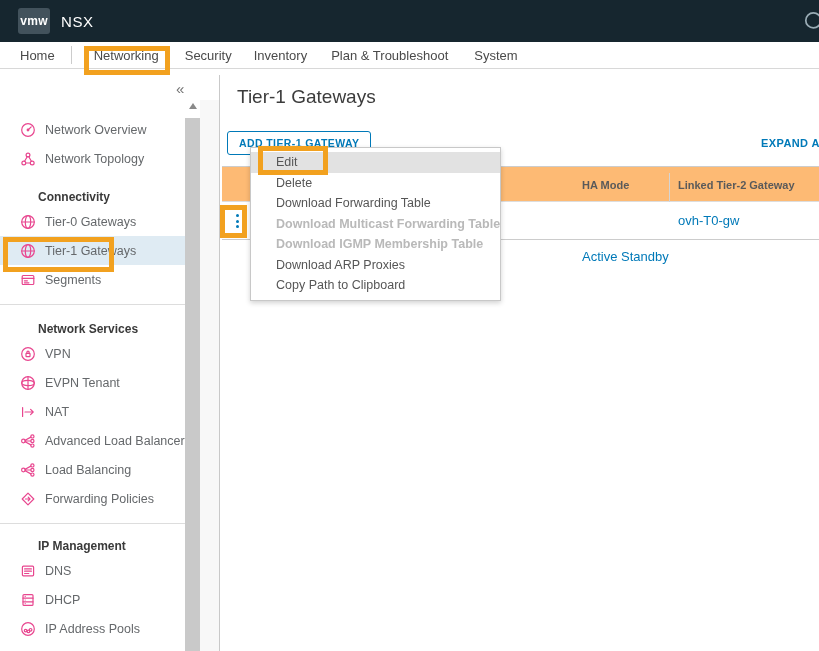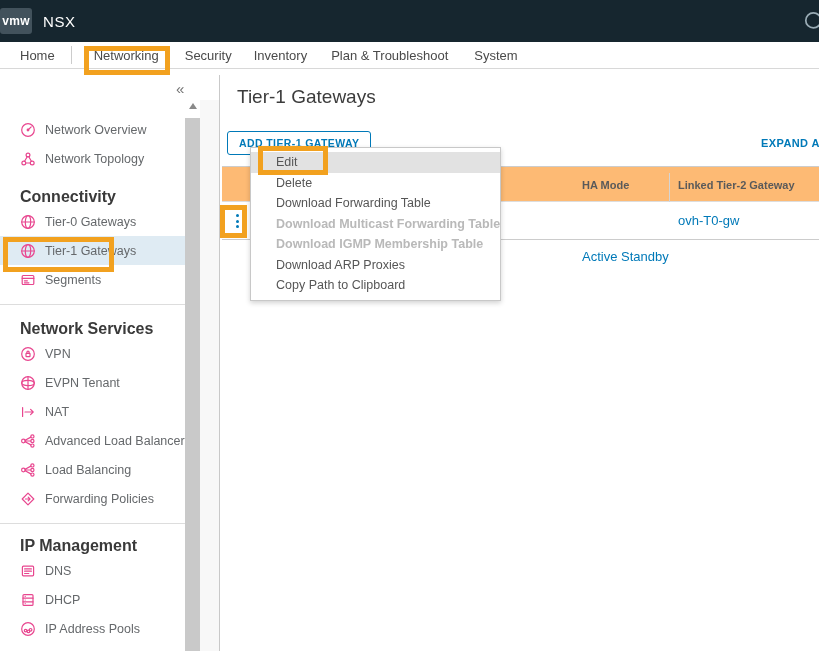--- a/index.html
+++ b/index.html
@@ -1,21 +1,21 @@
 <!DOCTYPE html>
 <html><head>
 <meta charset="utf-8">
 <style>
   * { margin:0; padding:0; box-sizing:border-box; }
   body { font-family:"Liberation Sans", sans-serif; background:#fff; }
   .screen { position:relative; width:819px; height:651px; overflow:hidden; background:#fff; }
 
   
   .topbar { position:absolute; top:0; left:0; width:100%; height:42px; background:#16262F; display:flex; align-items:center; }
-  .logo-box { width:32px; height:26px; background:#42525C; border-radius:3px; color:#fff;
+  .logo-box { margin-left:18px; width:32px; height:26px; background:#42525C; border-radius:3px; color:#fff;
               font-weight:bold; font-size:12px; display:flex; align-items:center; justify-content:center; letter-spacing:.3px; cursor:pointer; }
   .product-name { color:#fff; font-size:15px; margin-left:11px; letter-spacing:.6px; }
   .search-svg { position:absolute; right:-9px; top:9px; width:26px; height:26px; stroke:#9AACB5; fill:none; stroke-width:1.6; cursor:pointer; }
 
   
   .tabbar { position:absolute; top:42px; left:0; width:100%; height:27px; background:#fff; border-bottom:1px solid #d8d8d8;
             display:flex; align-items:center; font-size:13px; color:#4a4a4a; }
   .tab { cursor:pointer; white-space:nowrap; }
   .tab-home { margin-left:20px; }
   .tab-divider { margin-left:16px; width:1px; height:18px; background:#ccc; }
@@ -28,21 +28,21 @@
   
   .sidebar { position:absolute; top:75px; left:0; width:220px; height:576px; background:#fff; border-right:1px solid #c9c9c9; }
   .collapse-btn { position:absolute; top:5px; left:176px; font-size:15px; color:#747474; cursor:pointer; }
   .scroll-gutter { position:absolute; top:25px; right:0; width:19px; bottom:0; background:#f8f8f8; }
   .scroll-arrow { position:absolute; top:28px; left:189px; width:0; height:0;
                   border-left:4.5px solid transparent; border-right:4.5px solid transparent; border-bottom:6px solid #8a8a8a; cursor:pointer; }
   .scroll-thumb { position:absolute; top:43px; left:185px; width:15px; bottom:0; background:#c9c9c9; cursor:grab; }
   .side-list { position:absolute; top:40px; left:0; width:185px; }
   .side-item { height:29px; display:flex; align-items:center; padding-left:20px; gap:9px; font-size:12.5px; color:#65686B; cursor:pointer; white-space:nowrap; }
   .side-item.selected { background:#DFEBF3; }
-  .side-header { margin-top:14px; height:20px; line-height:20px; padding-left:20px; font-size:16px; font-weight:bold; color:#3a3a3a; }
+  .side-header { margin-top:14px; height:20px; line-height:20px; padding-left:38px; font-size:12px; font-weight:bold; color:#3a3a3a; }
   .side-header.tight { margin-top:12px; }
   .side-divider { border-top:1px solid #ddd; margin-top:10px; width:185px; }
   .pink-icon { width:16px; height:16px; flex:none; stroke:#E8468F; fill:none; stroke-width:1.2; stroke-linecap:round; stroke-linejoin:round; }
 
   
   .page-title { position:absolute; left:237px; top:86px; font-size:19px; font-weight:400; color:#3c3c3c; }
   .add-btn { position:absolute; left:227px; top:131px; height:24px; padding:0 11px; background:#fff; border:1px solid #0079B8; border-radius:3px;
              color:#0079B8; font-size:10.5px; font-weight:bold; letter-spacing:.4px; font-family:"Liberation Sans",sans-serif; cursor:pointer; z-index:10; }
   .expand-all { position:absolute; left:761px; top:137px; font-size:11px; font-weight:bold; color:#0079B8; letter-spacing:.4px; white-space:nowrap; cursor:pointer; }
 

